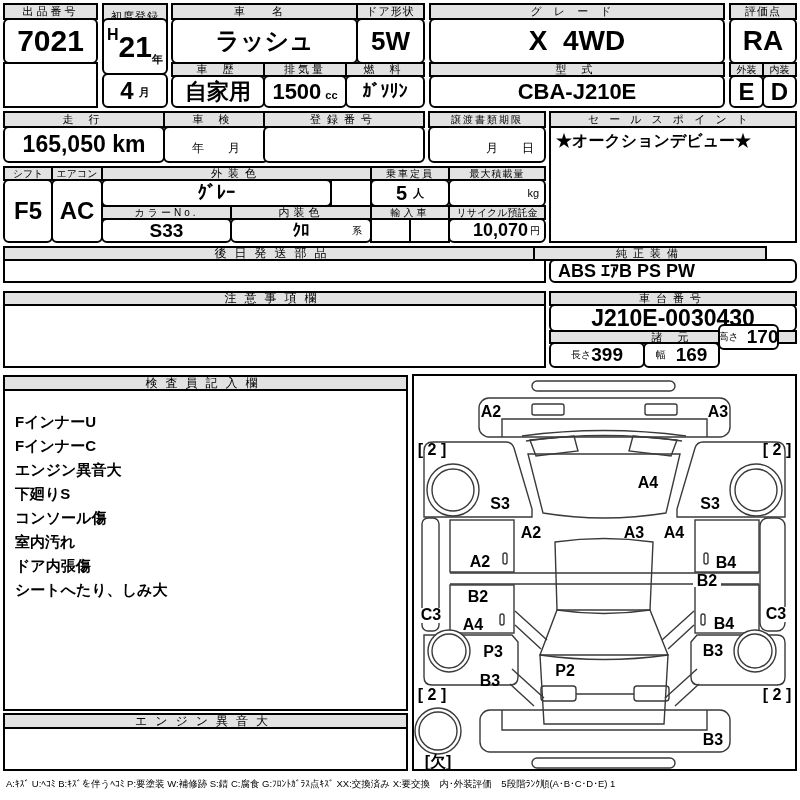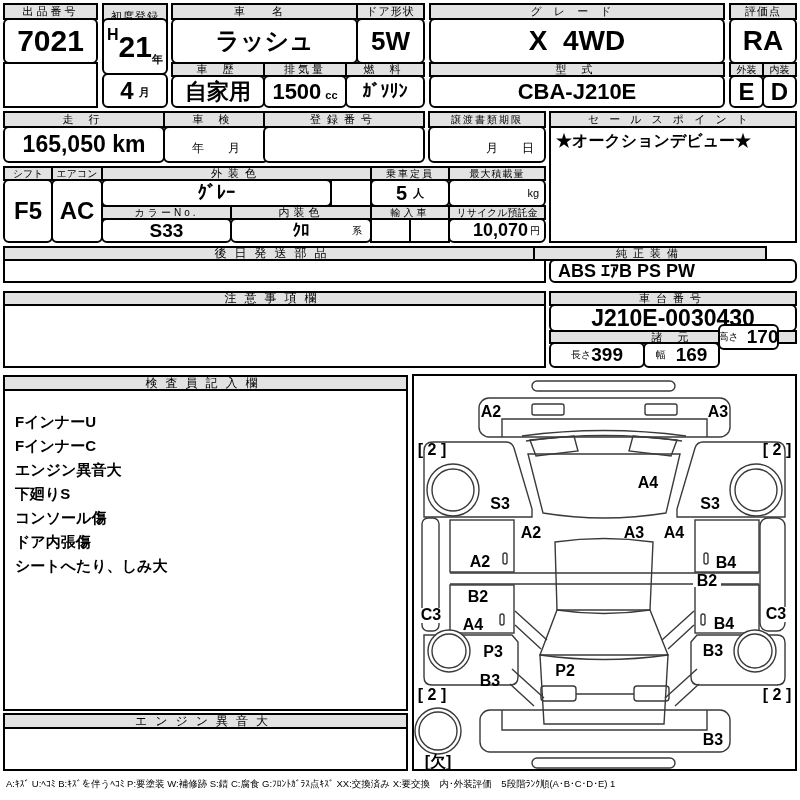--- a/index.html
+++ b/index.html
@@ -133,20 +133,21 @@
 </div>
 
 <div class="cell strip" style="left:3px;top:375px;width:405px;height:16px">検査員記入欄</div>
 <div class="cell notes" style="left:3px;top:389px;width:405px;height:322px">
   <div id="inspector-list">
       <div>FインナーU</div>
       <div>FインナーC</div>
       <div>エンジン異音大</div>
       <div>下廻りS</div>
       <div>コンソール傷</div>
+      <div>室内汚れ</div>
       <div>ドア内張傷</div>
       <div>シートへたり、しみ大</div>
     </div>
 </div>
 <div class="cell strip" style="left:3px;top:713px;width:405px;height:16px">エンジン異音大</div>
 <div class="cell" style="left:3px;top:727px;width:405px;height:44px"></div>
 
 <div class="cell" id="diagram" style="left:412px;top:374px;width:385px;height:397px">
   <svg width="381" height="393" viewBox="0 0 381 393">
     <g class="shape">

